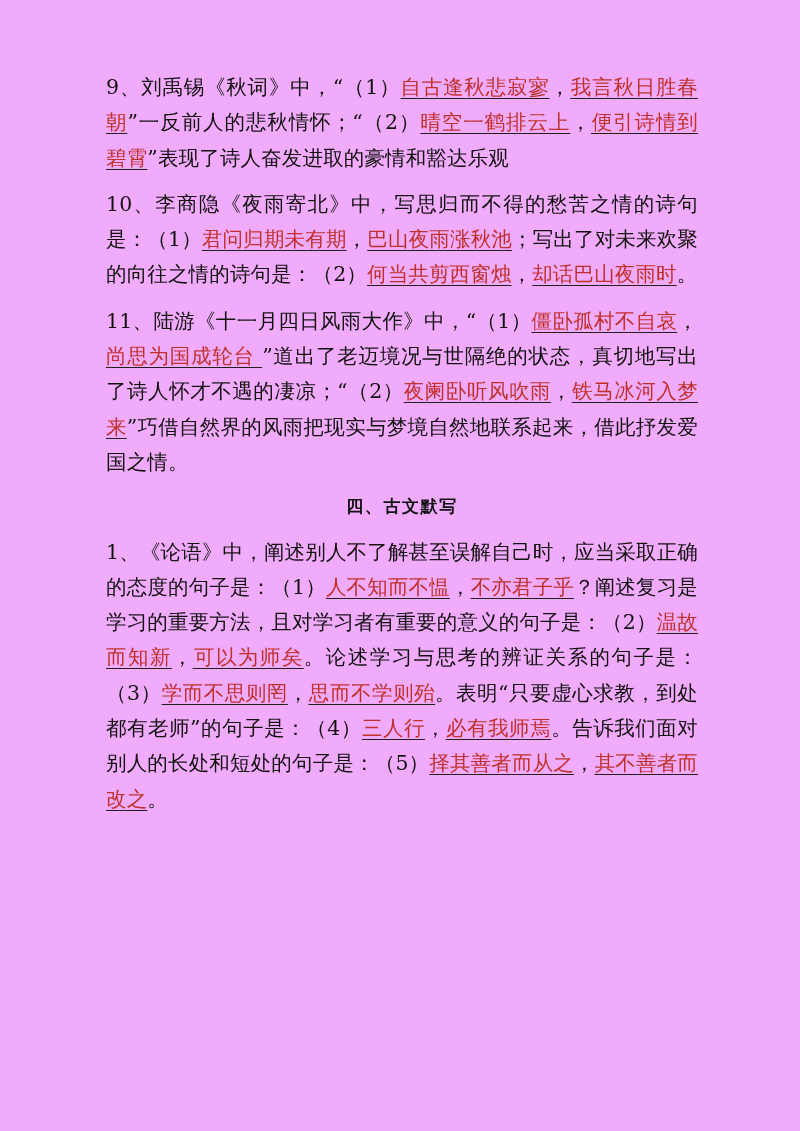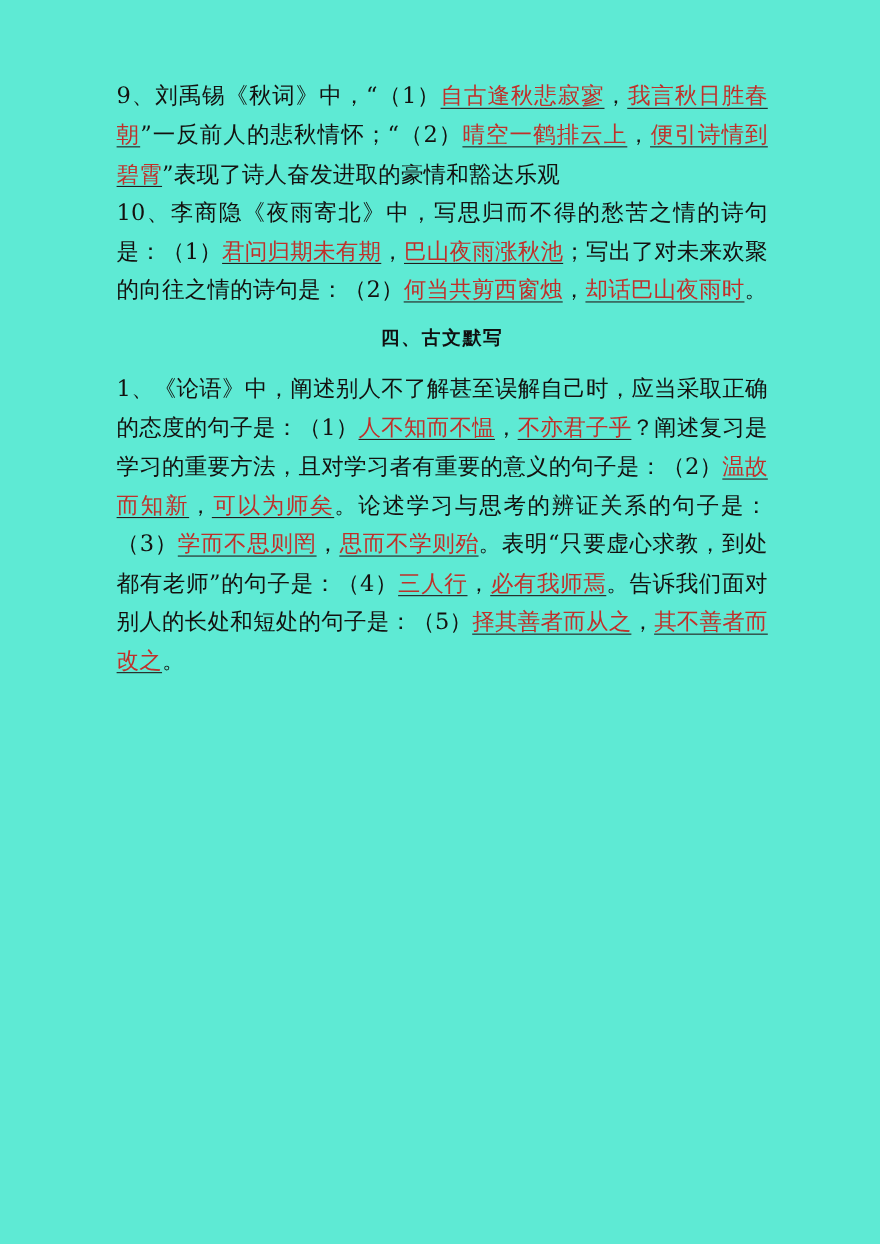--- a/index.html
+++ b/index.html
@@ -8,21 +8,21 @@
     padding: 0;
     background: #ffffff;
   }
   body {
     font-family: "DejaVu Serif", "Liberation Serif", serif;
   }
   .page {
     position: relative;
     width: 800px;
     height: 1131px;
-    background: #5eead4;
+    background: #f0abfc;
     overflow: hidden;
     box-sizing: border-box;
   }
   .content {
     position: absolute;
     left: 106px;
     top: 70px;
     width: 592px;
   }
   .para {
@@ -30,21 +30,21 @@
     line-height: 35.3px;
     color: #14110f;
     text-align: justify;
     text-justify: inter-character;
     letter-spacing: 0.15px;
     margin: 0;
     word-break: break-all;
     -webkit-font-smoothing: antialiased;
   }
   .para + .para {
-    margin-top: 0px;
+    margin-top: 11px;
   }
   .ans {
     color: #c0302a;
     text-decoration: underline;
     text-decoration-color: #221f1d;
     text-decoration-thickness: 1.3px;
     text-underline-offset: 3.5px;
   }
   .sep {
     color: #14110f;
@@ -63,20 +63,21 @@
 </style>
 </head>
 <body>
 
 <div class="page">
   <div class="content">
 
     <div>
       <p class="para"><span>9、刘禹锡《秋词》中，“（1）</span><span class="ans">自古逢秋悲寂寥</span><span class="sep">，</span><span class="ans">我言秋日胜春朝</span><span>”一反前人的悲秋情怀；“（2）</span><span class="ans">晴空一鹤排云上</span><span class="sep">，</span><span class="ans">便引诗情到碧霄</span><span>”表现了诗人奋发进取的豪情和豁达乐观</span></p>
       <p class="para"><span>10、李商隐《夜雨寄北》中，写思归而不得的愁苦之情的诗句是：（1）</span><span class="ans">君问归期未有期</span><span class="sep">，</span><span class="ans">巴山夜雨涨秋池</span><span>；写出了对未来欢聚的向往之情的诗句是：（2）</span><span class="ans">何当共剪西窗烛</span><span class="sep">，</span><span class="ans">却话巴山夜雨时</span><span>。</span></p>
+      <p class="para"><span>11、陆游《十一月四日风雨大作》中，“（1）</span><span class="ans">僵卧孤村不自哀</span><span class="sep">，</span><span class="ans">尚思为国成轮台 </span><span>”道出了老迈境况与世隔绝的状态，真切地写出了诗人怀才不遇的凄凉；“（2）</span><span class="ans">夜阑卧听风吹雨</span><span class="sep">，</span><span class="ans">铁马冰河入梦来</span><span>”巧借自然界的风雨把现实与梦境自然地联系起来，借此抒发爱国之情。</span></p>
     </div>
 
     <h2 class="heading">四、古文默写</h2>
 
     <div>
       <p class="para"><span>1、《论语》中，阐述别人不了解甚至误解自己时，应当采取正确的态度的句子是：（1）</span><span class="ans">人不知而不愠</span><span class="sep">，</span><span class="ans">不亦君子乎</span><span>？阐述复习是学习的重要方法，且对学习者有重要的意义的句子是：（2）</span><span class="ans">温故而知新</span><span class="sep">，</span><span class="ans">可以为师矣</span><span>。论述学习与思考的辨证关系的句子是：（3）</span><span class="ans">学而不思则罔</span><span class="sep">，</span><span class="ans">思而不学则殆</span><span>。表明“只要虚心求教，到处都有老师”的句子是：（4）</span><span class="ans">三人行</span><span class="sep">，</span><span class="ans">必有我师焉</span><span>。告诉我们面对别人的长处和短处的句子是：（5）</span><span class="ans">择其善者而从之</span><span class="sep">，</span><span class="ans">其不善者而改之</span><span>。</span></p>
     </div>
 
   </div>
 </div>

